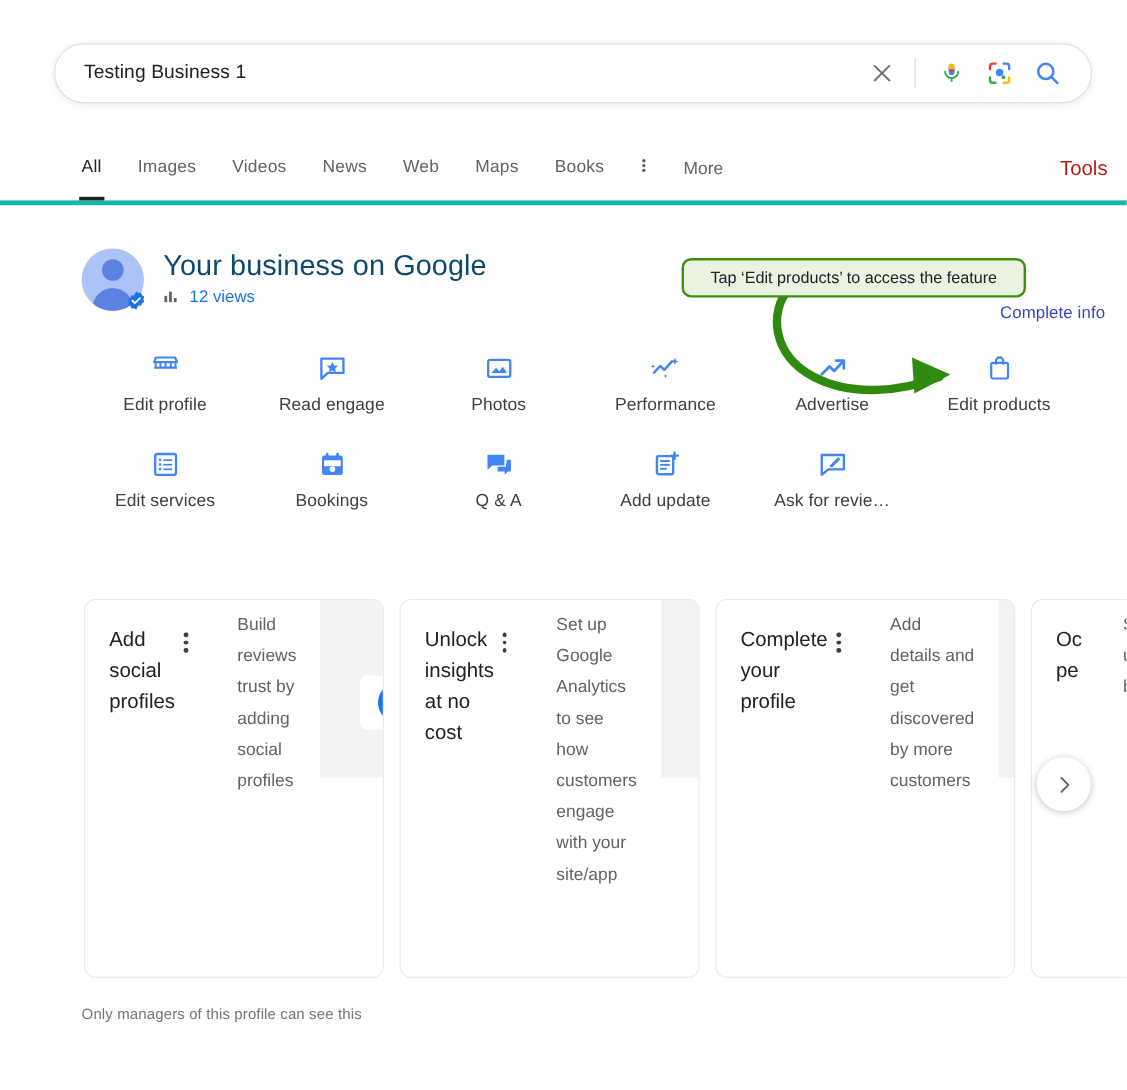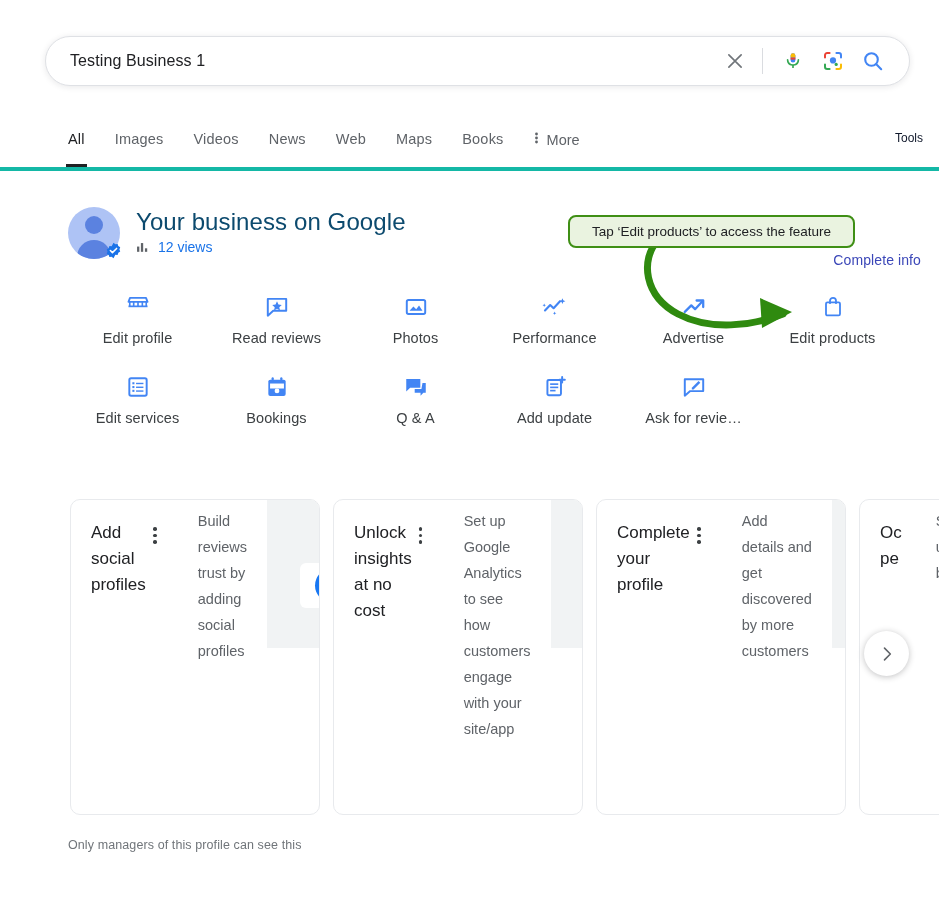--- a/index.html
+++ b/index.html
@@ -102,33 +102,34 @@
     height: 3px;
     background: #202124;
   }
   .nav-more {
     display:flex; align-items:center;
     padding-top: 13px;
     margin-right: 30px;
     color:#5f6368;
     font-size:14.5px;
     cursor:pointer;
+    gap:23px;
   }
   .nav-more .dots {
     display:inline-block;
     margin-right: 8px;
     line-height: 1;
     position: relative;
     top: -1px;
   }
   .nav-tools {
     position: absolute;
     right: 16px; top: 13px;
-    font-size: 12px;
-    color: #0f172a;
+    font-size: 17px;
+    color: #b91c1c;
     cursor: pointer;
     text-align: right;
   }
 
   
   .biz-header {
     position: absolute;
     left: 68px; top: 207px;
     display: flex;
     align-items: flex-start;
@@ -458,21 +459,21 @@
       <div class="action-label">Edit profile</div>
     </div>
 
     <div class="action">
       <div class="action-icon">
         <svg width="26" height="26" viewBox="0 0 24 24">
           <path d="M3.5 4.5 h17 v11 h-12 l-5 4.5 z" fill="none" stroke="#4285f4" stroke-width="1.8" stroke-linejoin="round"></path>
           <path d="M12 6.8 l1.35 2.9 3.05.35-2.3 2.1.65 3-2.75-1.6-2.75 1.6.65-3-2.3-2.1 3.05-.35z" fill="#4285f4"></path>
         </svg>
       </div>
-      <div class="action-label">Read reviews</div>
+      <div class="action-label">Read engage</div>
     </div>
 
     <div class="action">
       <div class="action-icon">
         <svg width="26" height="26" viewBox="0 0 24 24">
           <rect x="3.5" y="5.5" width="17" height="13" rx="1.6" fill="none" stroke="#4285f4" stroke-width="1.8"></rect>
           <path d="M6 15.5 l3.6-4 2.6 2.6 2.6-3.4 3.2 4.8 z" fill="#4285f4"></path>
         </svg>
       </div>
       <div class="action-label">Photos</div>

